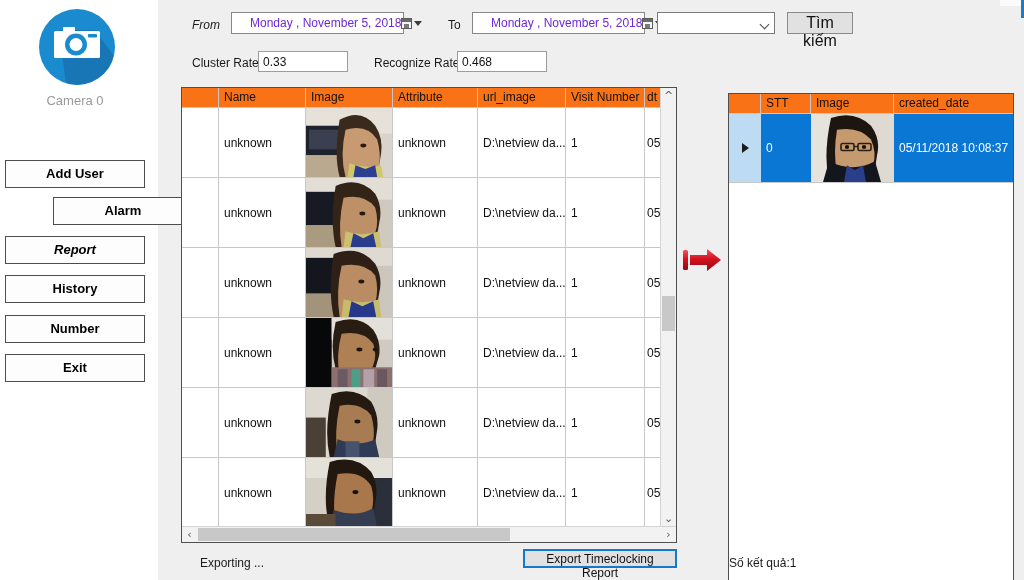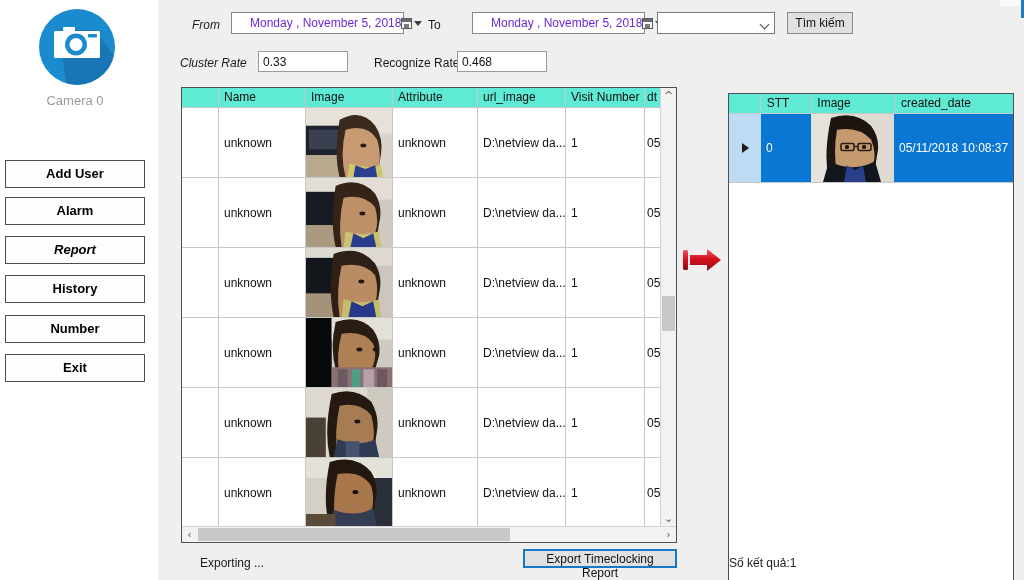--- a/index.html
+++ b/index.html
@@ -192,41 +192,40 @@
     border-left: 1.4px solid #4a4a4a;
     border-bottom: 1.4px solid #4a4a4a;
     transform: rotate(-45deg);
   }
   .btn-std {
     position: absolute;
     background: #e1e1e1;
     border: 1px solid #8a8a8a;
     box-sizing: border-box;
     font-family: "Liberation Sans", sans-serif;
-    font-size: 12px;
+    font-size: 16px;
     color: #111;
     text-align: center;
     cursor: pointer;
   }
 
   
   .grid {
     position: absolute;
     background: #ffffff;
     border: 1px solid #4f4f4f;
     box-sizing: border-box;
     overflow: hidden;
   }
   .grid-head {
     display: flex;
     height: 20px;
-    background: #5eead4;
+    background: #f97316;
     border-bottom: 1px solid #c8c8c8;
     box-sizing: border-box;
-    justify-content: space-between;
   }
   .grid-head .hc {
     box-sizing: border-box;
     border-right: 1px solid #c8c8c8;
     font-size: 12px;
     color: #111;
     line-height: 19px;
     padding-left: 5px;
     overflow: hidden;
     white-space: nowrap;
@@ -378,57 +377,57 @@
         <rect x="25" y="19" width="12" height="5" rx="1" fill="#ffffff"></rect>
         <rect x="50" y="26" width="9" height="3.5" rx="0.8" fill="#1b8bd0"></rect>
         <circle cx="38" cy="36.5" r="11" fill="#1b8bd0"></circle>
         <circle cx="38" cy="36.5" r="6.5" fill="#ffffff"></circle>
       </svg>
     </div>
 
     <div class="cam-label">Camera 0</div>
 
     <button class="nav-btn" style="top:160px;">Add User</button>
-    <button class="nav-btn" style="top:197px;">Alarm</button>
+    <button class="nav-btn" style="top:197px;margin-left:48px;">Alarm</button>
     <button class="nav-btn" style="top:236px;font-style:italic;">Report</button>
     <button class="nav-btn" style="top:275px;">History</button>
     <button class="nav-btn" style="top:315px;">Number</button>
     <button class="nav-btn" style="top:354px;">Exit</button>
   </div>
 
   <div class="lbl" style="left:192px; top:18px;font-style:italic;">From</div>
 
   <div class="dtp" style="left:231px; top:12px; width:173px;">
     <div class="dtp-text">Monday    , November   5, 2018</div>
     <div class="dtp-btn">
       <span class="cal-glyph"></span>
       <span class="tri-down"></span>
     </div>
   </div>
 
-  <div class="lbl" style="left:428px; top:18px;">To</div>
+  <div class="lbl" style="left:448px; top:18px;">To</div>
 
   <div class="dtp" style="left:472px; top:12px; width:173px;">
     <div class="dtp-text">Monday    , November   5, 2018</div>
     <div class="dtp-btn">
       <span class="cal-glyph"></span>
       <span class="tri-down"></span>
     </div>
   </div>
 
   <div class="combo" style="left:657px; top:12px; width:118px;">
     <div class="combo-text"></div>
     <div class="combo-arrow">
       <span class="chev"></span>
     </div>
   </div>
 
   <button class="btn-std" style="left:787px; top:12px; width:66px; height:22px;">Tìm kiếm</button>
 
-  <div class="lbl" style="left:180px; top:56px;font-style:italic;">Cluster Rate</div>
+  <div class="lbl" style="left:192px; top:56px;">Cluster Rate</div>
   <input class="txtbox" style="left: 258px; top: 51px; width: 90px;" value="0.33">
 
   <div class="lbl" style="left:374px; top:56px;">Recognize Rate</div>
   <input class="txtbox" style="left: 457px; top: 51px; width: 90px;" value="0.468">
 
   <div class="grid" style="left:181px; top:87px; width:496px; height:456px;">
 
     <div class="grid-head" style="width:480px;">
       <div class="hc" style="width:37px;"></div>
       <div class="hc" style="width:87px;">Name</div>

